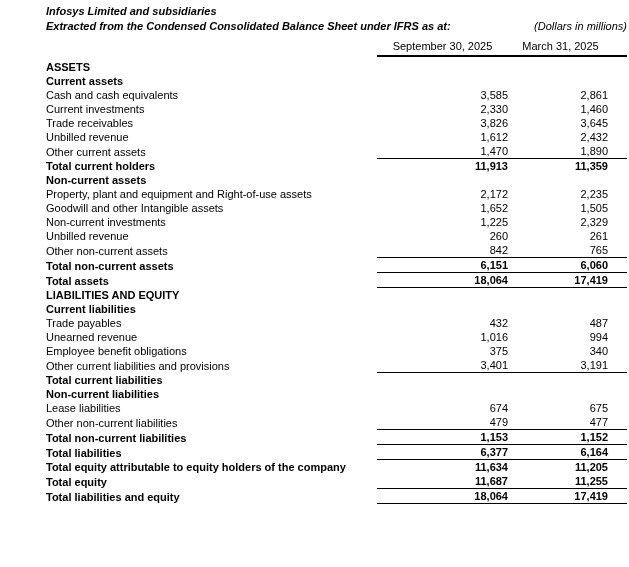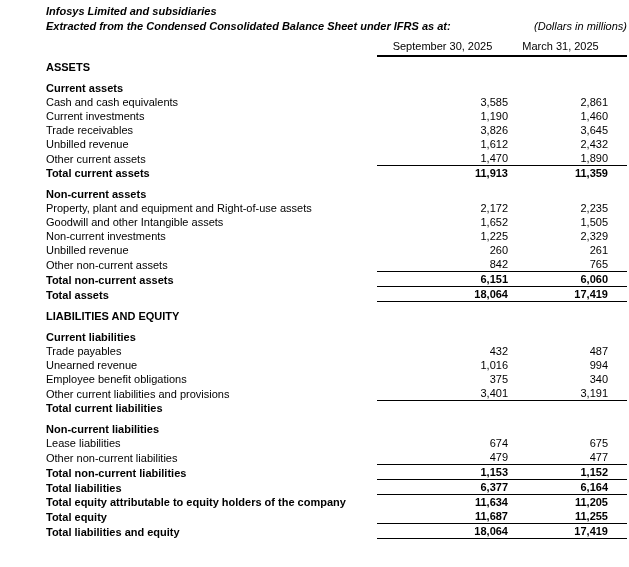--- a/index.html
+++ b/index.html
@@ -61,21 +61,21 @@
     align-items: flex-end;
     line-height: 14px;
     min-height: 14px;
   }
   .row .label { flex: 1; white-space: nowrap; }
   .n1 { width: 131px; text-align: right; }
   .n2 { flex: 1; text-align: right; padding-right: 19px; }
   .b { font-weight: bold; }
   .rule { border-bottom: 1px solid #000000; }
   .gap-sm { margin-top: 3px; }
-  .gap-md { margin-top: 7px; }
+  .gap-md { }
 </style>
 </head>
 <body>
 
 <div class="page">
   <div class="title1">Infosys Limited and subsidiaries</div>
   <div class="subtitle-row">
     <div class="title2">Extracted from the Condensed Consolidated Balance Sheet under IFRS as at:</div>
     <div class="units">(Dollars in millions)</div>
   </div>
@@ -97,21 +97,21 @@
       <div class="row">
         <span class="label">Cash and cash equivalents</span>
         <div class="num-area">
           <span class="n1">3,585</span>
           <span class="n2">2,861</span>
         </div>
       </div>
       <div class="row">
         <span class="label">Current investments</span>
         <div class="num-area">
-          <span class="n1">1,190</span>
+          <span class="n1">2,330</span>
           <span class="n2">1,460</span>
         </div>
       </div>
       <div class="row">
         <span class="label">Trade receivables</span>
         <div class="num-area">
           <span class="n1">3,826</span>
           <span class="n2">3,645</span>
         </div>
       </div>
@@ -123,21 +123,21 @@
         </div>
       </div>
       <div class="row">
         <span class="label">Other current assets</span>
         <div class="num-area rule">
           <span class="n1">1,470</span>
           <span class="n2">1,890</span>
         </div>
       </div>
       <div class="row">
-        <span class="label b">Total current assets</span>
+        <span class="label b">Total current holders</span>
         <div class="num-area b">
           <span class="n1">11,913</span>
           <span class="n2">11,359</span>
         </div>
       </div>
       <div class="row gap-md">
         <span class="label b">Non-current assets</span>
       </div>
       <div class="row">
         <span class="label">Property, plant and equipment and Right-of-use assets</span>

